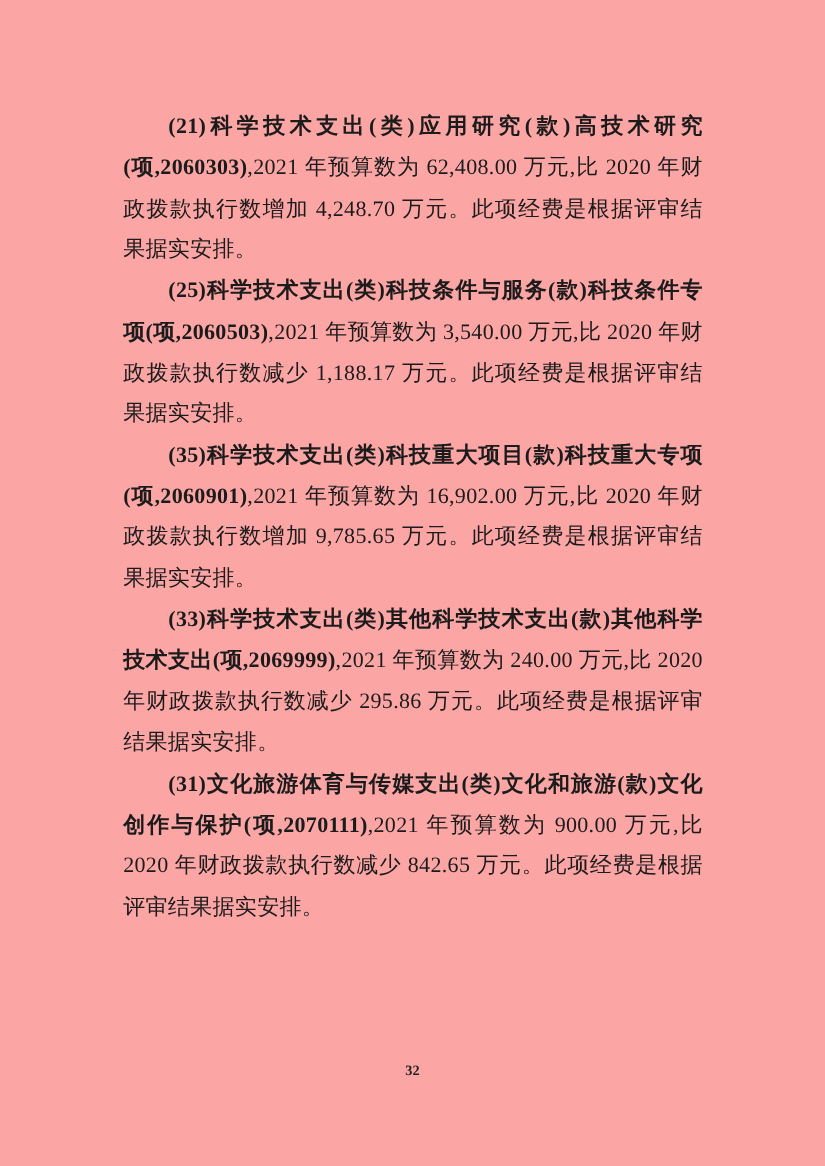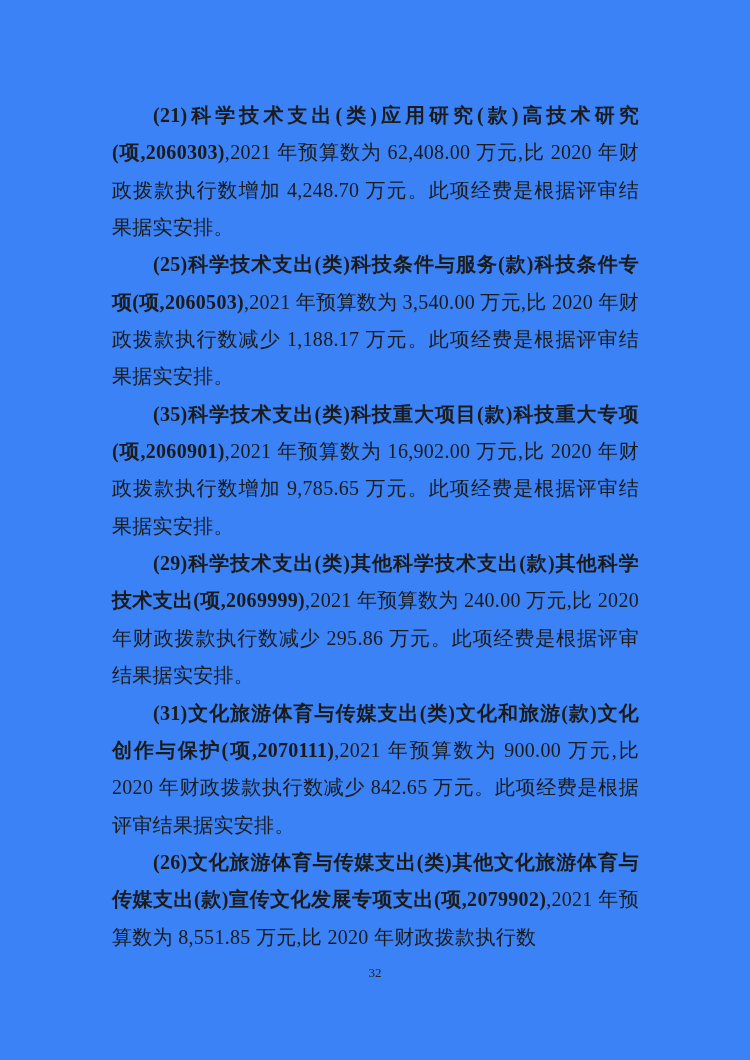--- a/index.html
+++ b/index.html
@@ -4,21 +4,21 @@
 <style>
   html, body {
     margin: 0;
     padding: 0;
     background: #ffffff;
   }
   .doc-page {
     position: relative;
     width: 750px;
     height: 1060px;
-    background: #3b82f6;
+    background: #fca5a5;
     overflow: hidden;
     font-family: "Liberation Serif", "DejaVu Serif", serif;
     color: #1b1b1b;
   }
   .text-block {
     position: absolute;
     left: 112px;
     top: 97px;
     width: 527px;
   }
@@ -37,28 +37,28 @@
   }
   .page-number {
     position: absolute;
     left: 0;
     right: 0;
     top: 965px;
     text-align: center;
     font-size: 13px;
     color: #222222;
     font-family: "Liberation Serif", "DejaVu Serif", serif;
+    font-weight: bold;
   }
 </style>
 </head>
 <body>
 
 <div class="doc-page">
   <div class="text-block">
     <p><span class="hdr">(21)科学技术支出(类)应用研究(款)高技术研究(项,2060303)</span><span>,2021 年预算数为 62,408.00 万元,比 2020 年财政拨款执行数增加 4,248.70 万元。此项经费是根据评审结果据实安排。</span></p>
     <p><span class="hdr">(25)科学技术支出(类)科技条件与服务(款)科技条件专项(项,2060503)</span><span>,2021 年预算数为 3,540.00 万元,比 2020 年财政拨款执行数减少 1,188.17 万元。此项经费是根据评审结果据实安排。</span></p>
     <p><span class="hdr">(35)科学技术支出(类)科技重大项目(款)科技重大专项(项,2060901)</span><span>,2021 年预算数为 16,902.00 万元,比 2020 年财政拨款执行数增加 9,785.65 万元。此项经费是根据评审结果据实安排。</span></p>
-    <p><span class="hdr">(29)科学技术支出(类)其他科学技术支出(款)其他科学技术支出(项,2069999)</span><span>,2021 年预算数为 240.00 万元,比 2020 年财政拨款执行数减少 295.86 万元。此项经费是根据评审结果据实安排。</span></p>
+    <p><span class="hdr">(33)科学技术支出(类)其他科学技术支出(款)其他科学技术支出(项,2069999)</span><span>,2021 年预算数为 240.00 万元,比 2020 年财政拨款执行数减少 295.86 万元。此项经费是根据评审结果据实安排。</span></p>
     <p><span class="hdr">(31)文化旅游体育与传媒支出(类)文化和旅游(款)文化创作与保护(项,2070111)</span><span>,2021 年预算数为 900.00 万元,比 2020 年财政拨款执行数减少 842.65 万元。此项经费是根据评审结果据实安排。</span></p>
-    <p><span class="hdr">(26)文化旅游体育与传媒支出(类)其他文化旅游体育与传媒支出(款)宣传文化发展专项支出(项,2079902)</span><span>,2021 年预算数为 8,551.85 万元,比 2020 年财政拨款执行数</span></p>
   </div>
   <div class="page-number">32</div>
 </div>
 
 </body></html>

